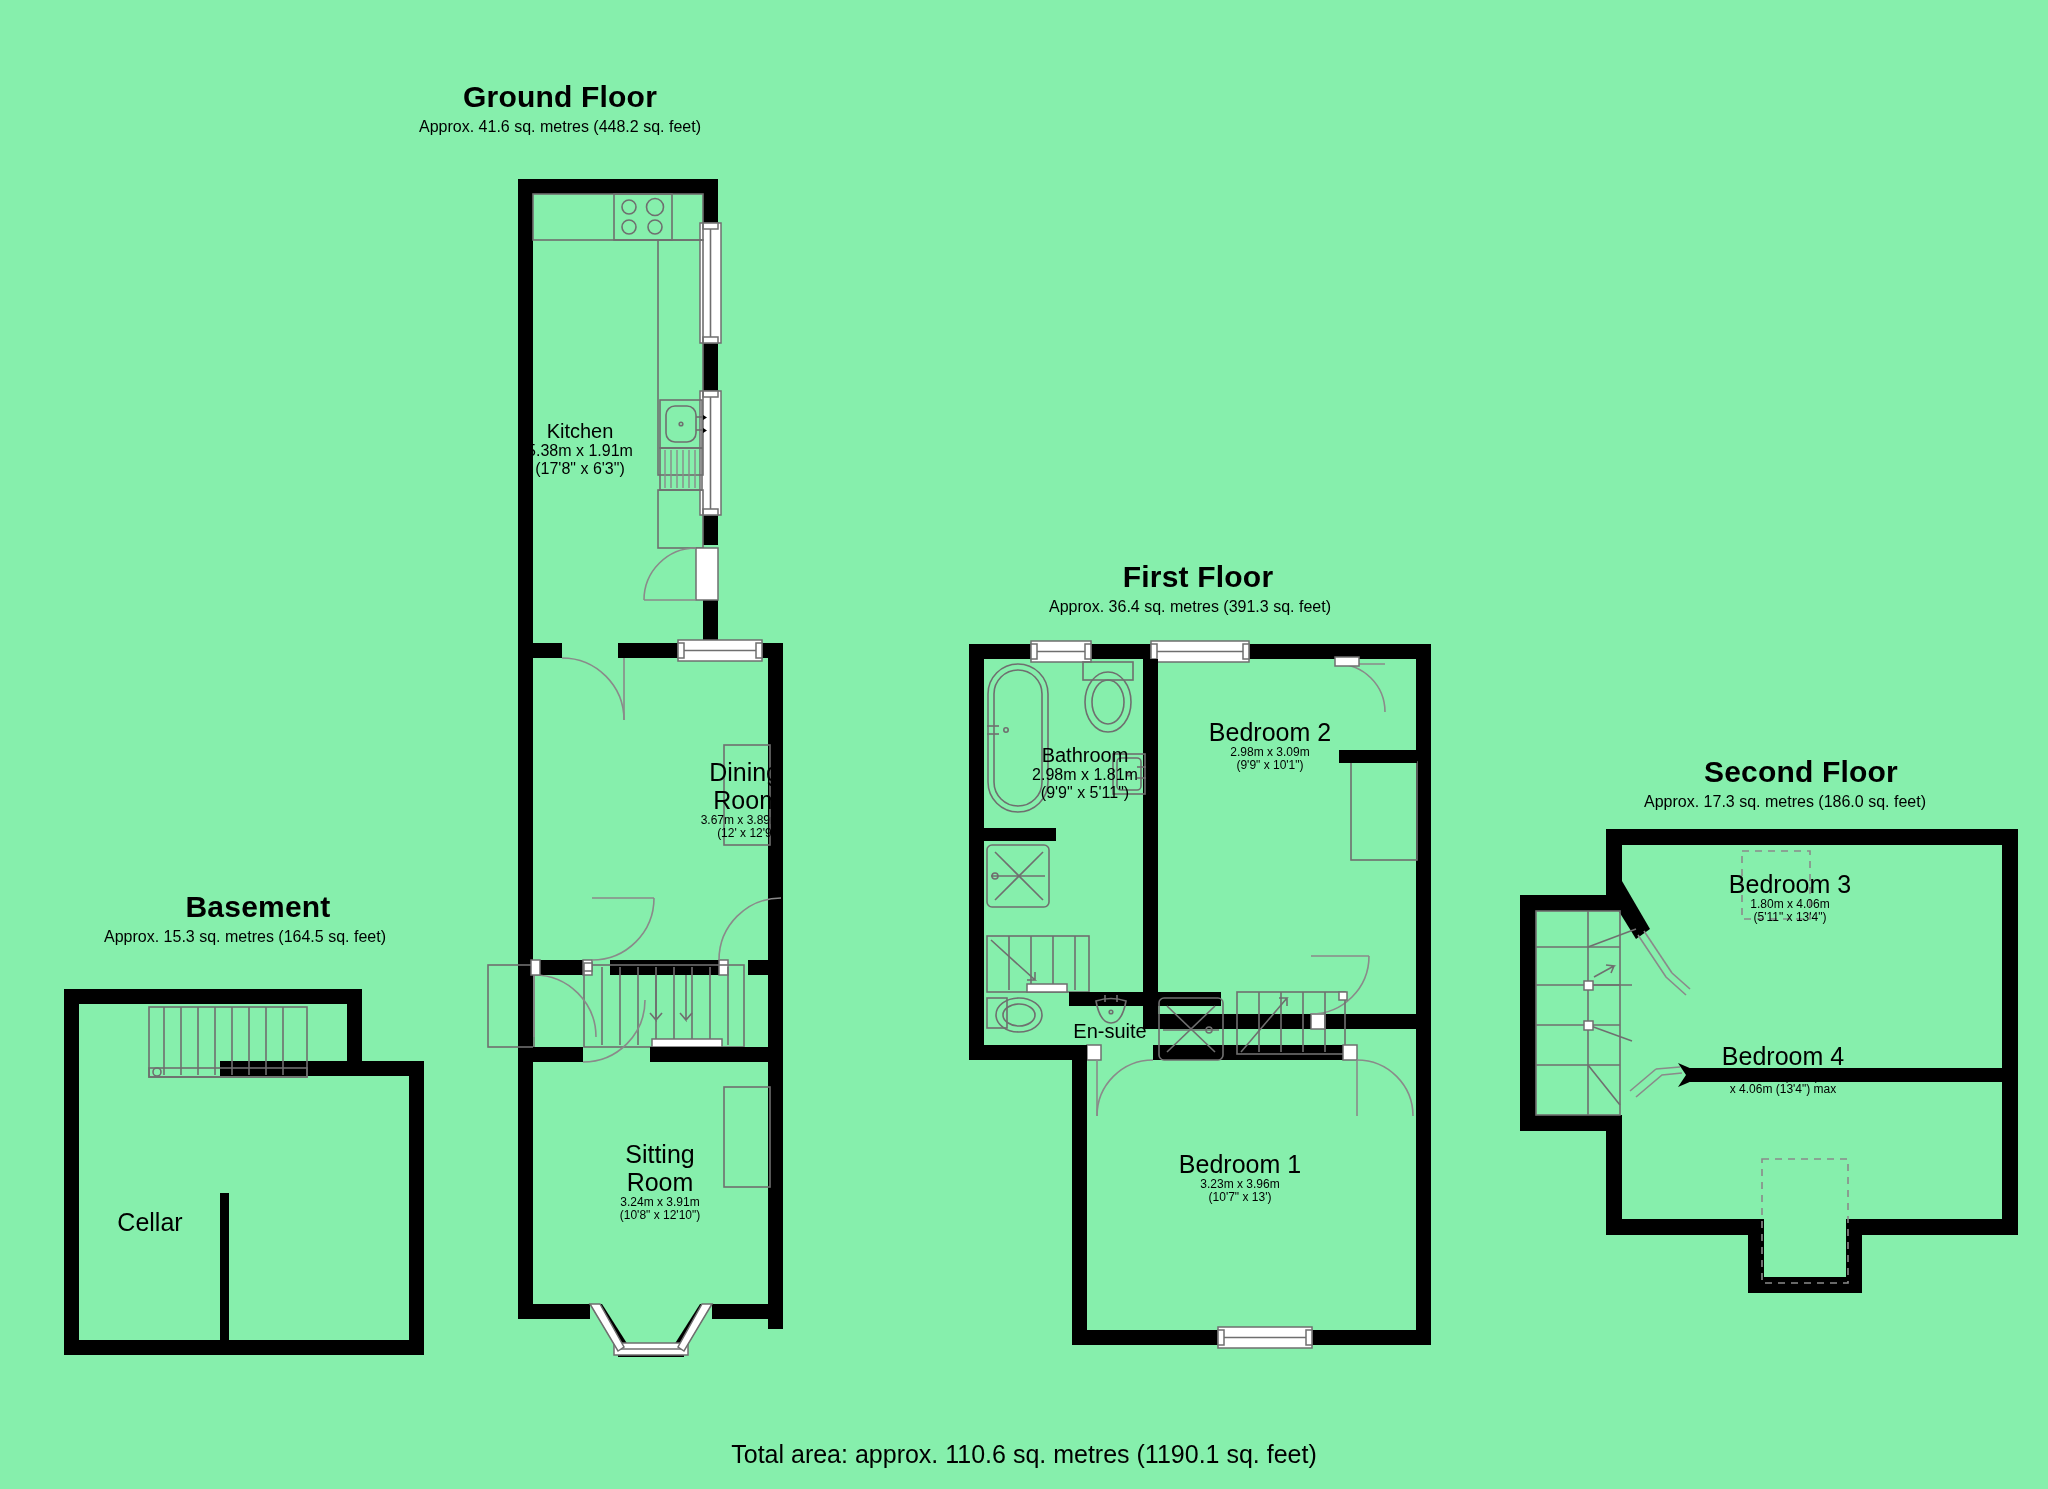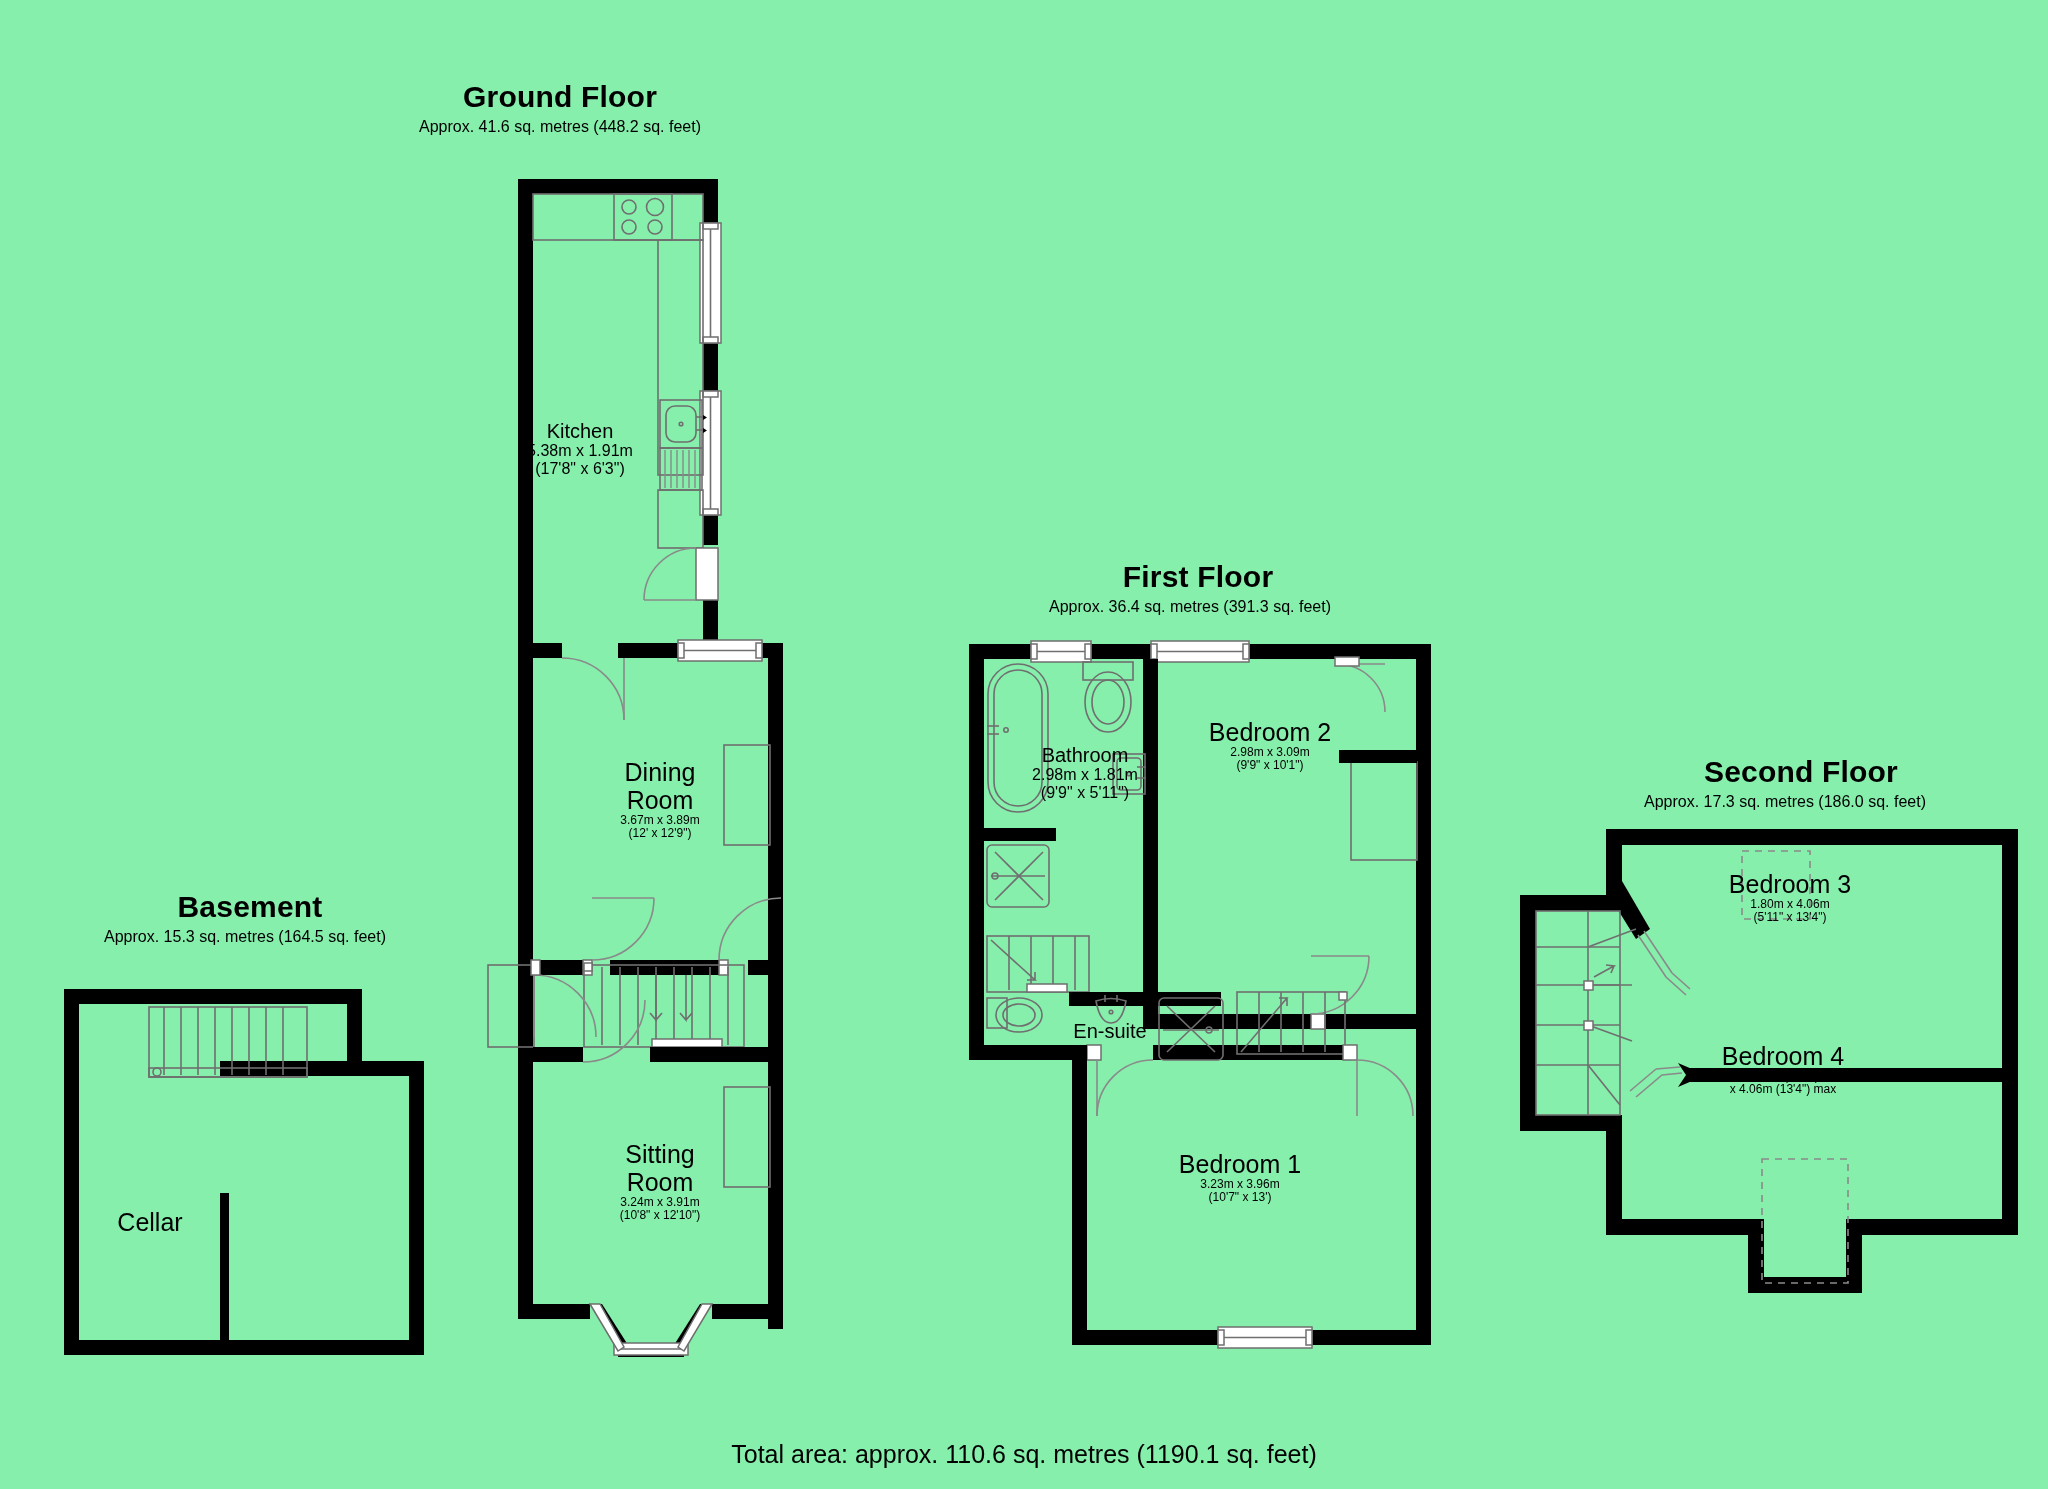--- a/index.html
+++ b/index.html
@@ -222,35 +222,35 @@
       </g>
     </svg>
   </div>
 
   <div class="room-label" style="left:470px;top:420px;width:220px;">
     <span class="rname small">Kitchen</span>
     <span class="rdim small">5.38m x 1.91m</span>
     <span class="rdim small">(17'8" x 6'3")</span>
   </div>
 
-  <div class="room-label" style="left:540px;top:758px;width:240px;">
+  <div class="room-label" style="left:540px;top:758px;width:240px;text-align:right;">
     <span class="rname">Dining</span>
     <span class="rname">Room</span>
     <span class="rdim">3.67m x 3.89m</span>
     <span class="rdim">(12' x 12'9")</span>
   </div>
 
   <div class="room-label" style="left:540px;top:1140px;width:240px;">
     <span class="rname">Sitting</span>
     <span class="rname">Room</span>
     <span class="rdim">3.24m x 3.91m</span>
     <span class="rdim">(10'8" x 12'10")</span>
   </div>
 
-  <div class="floor-title" style="left:0px;top:890px;width:500px;">Basement</div>
+  <div class="floor-title" style="left:0px;top:890px;width:500px;padding-left:8px;">Basement</div>
   <div class="floor-sub" style="left:-5px;top:928px;width:500px;">Approx. 15.3 sq. metres (164.5 sq. feet)</div>
 
   <div class="plan" style="left:60px;top:985px;">
     <svg width="400" height="390" viewBox="0 0 400 390">
       <rect class="wall" x="4" y="4" width="298" height="15"></rect>
       <rect class="wall" x="4" y="4" width="15" height="366"></rect>
       <rect class="wall" x="4" y="355" width="360" height="15"></rect>
       <rect class="wall" x="349" y="76" width="15" height="294"></rect>
       <rect class="wall" x="160" y="76" width="189" height="15"></rect>
       <rect class="wall" x="287" y="4" width="15" height="80"></rect>

